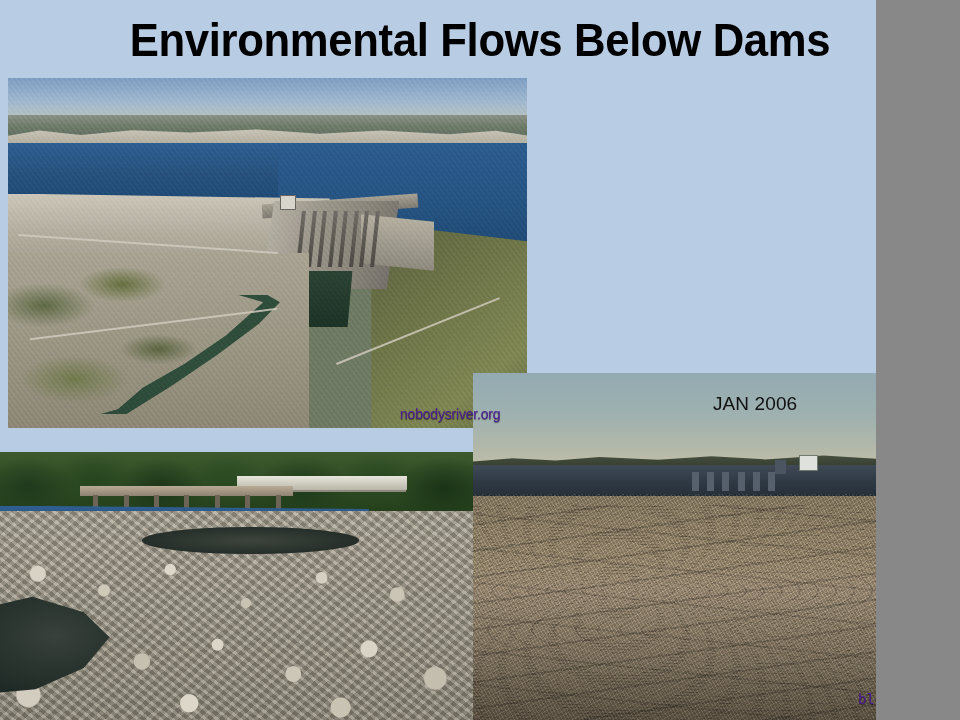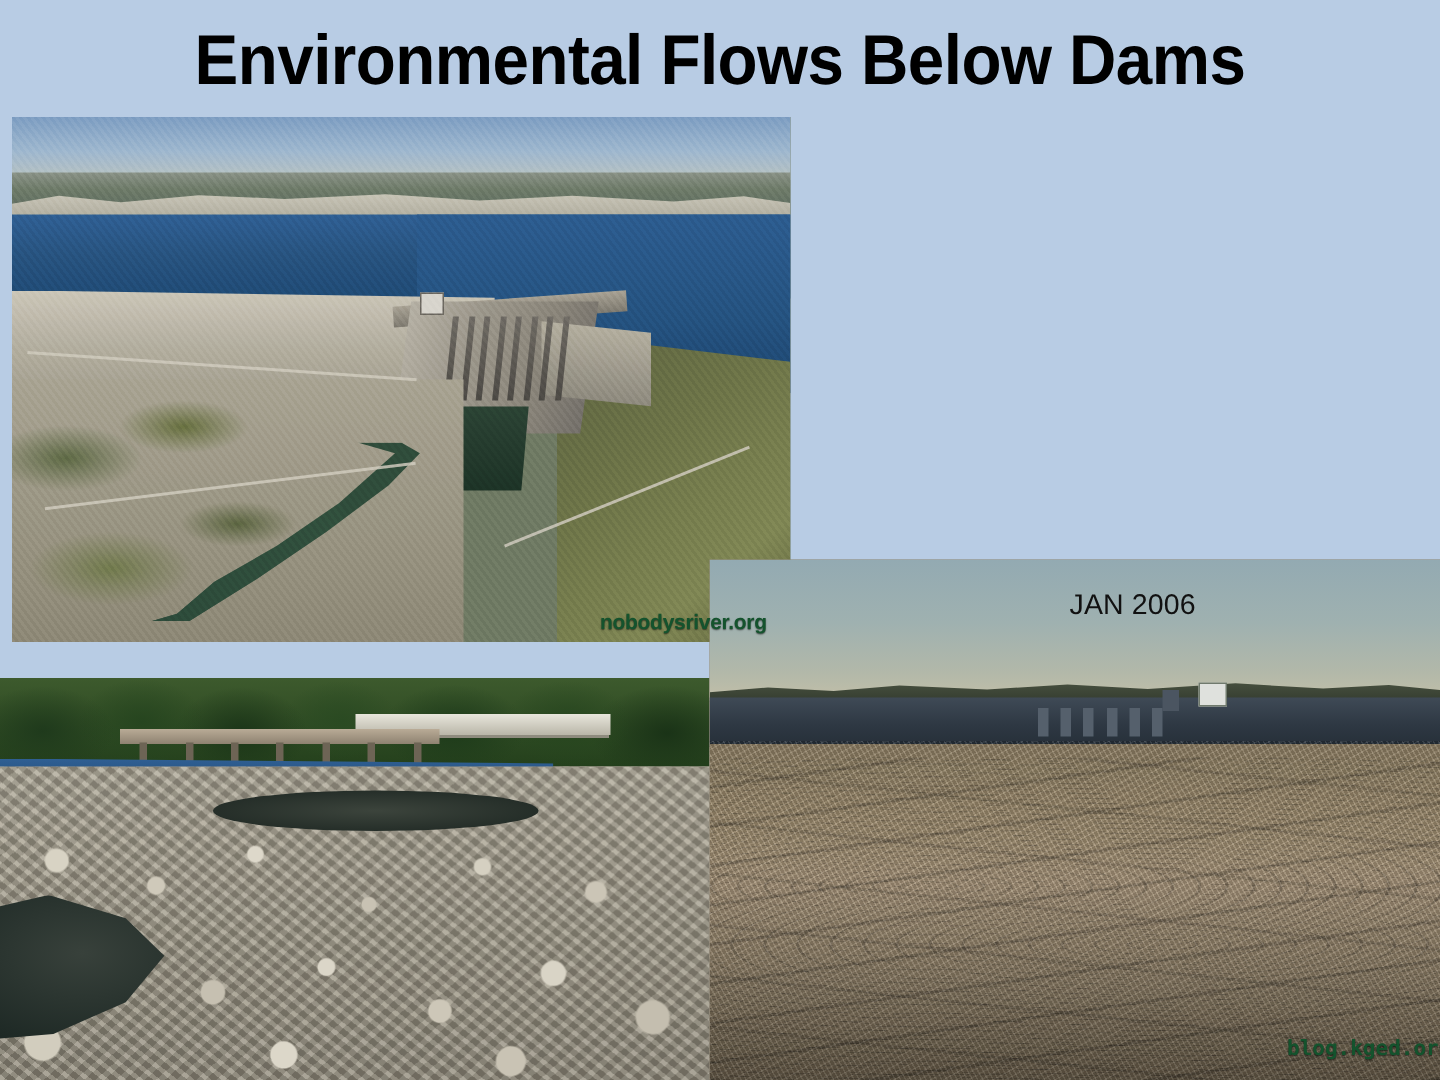--- a/index.html
+++ b/index.html
@@ -3,21 +3,21 @@
 <meta charset="utf-8">
 <title>Environmental Flows Below Dams</title>
 <style>
   html, body {
     margin: 0;
     padding: 0;
     background: #888;
   }
   #slide {
     position: relative;
-    width: 960px;
+    width: 876px;
     height: 720px;
     overflow: hidden;
     background: #b8cce4;
     font-family: "Liberation Sans", sans-serif;
     -webkit-font-smoothing: antialiased;
   }
 
   
   #slide-title {
     position: absolute;
@@ -43,22 +43,22 @@
     line-height: 24px;
     letter-spacing: 0.1px;
     white-space: nowrap;
   }
   #caption-folsom { left: 529px; top: 177px; }
   #caption-date   { left: 713px; top: 392px; }
 
   
   .watermark {
     position: absolute;
-    color: #14532d;
-    font-weight: bold;
+    color: #4c1d95;
+    font-weight: normal;
     white-space: nowrap;
     text-shadow: 0 1px 1px rgba(0,0,0,0.55);
   }
   #watermark-nobodysriver {
     left: 400px; top: 406px;
     font-size: 14px;
     letter-spacing: -0.2px;
   }
   #watermark-kged {
     left: 858px; top: 691px;

